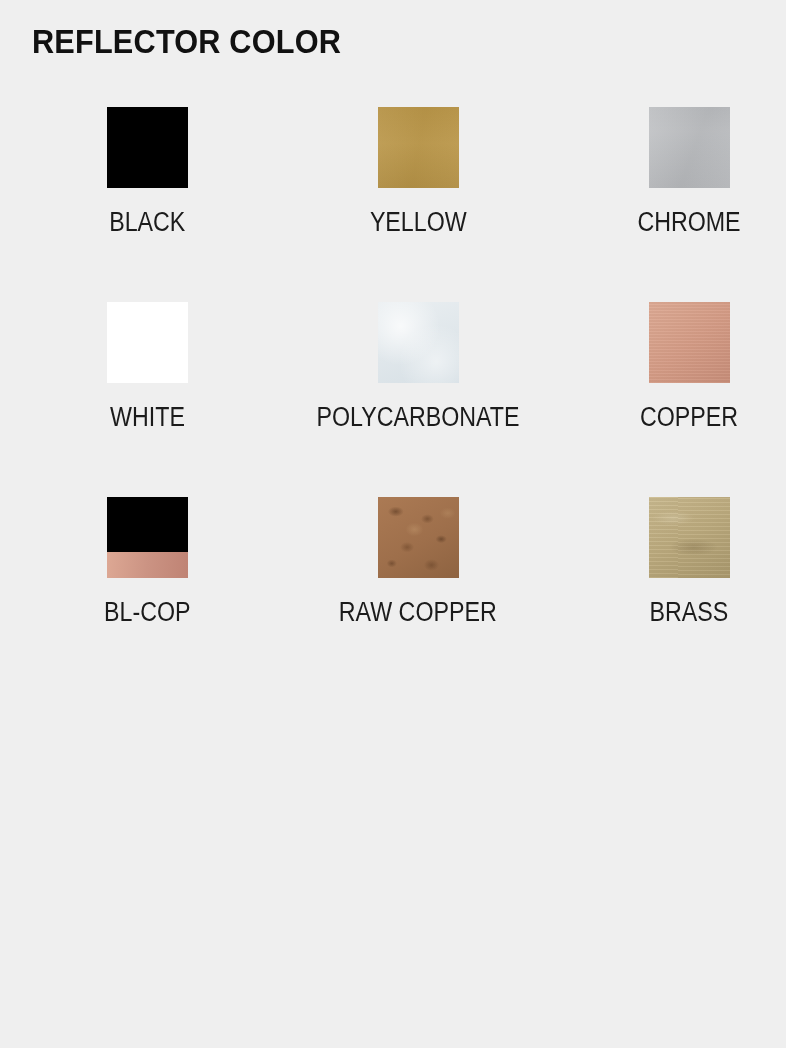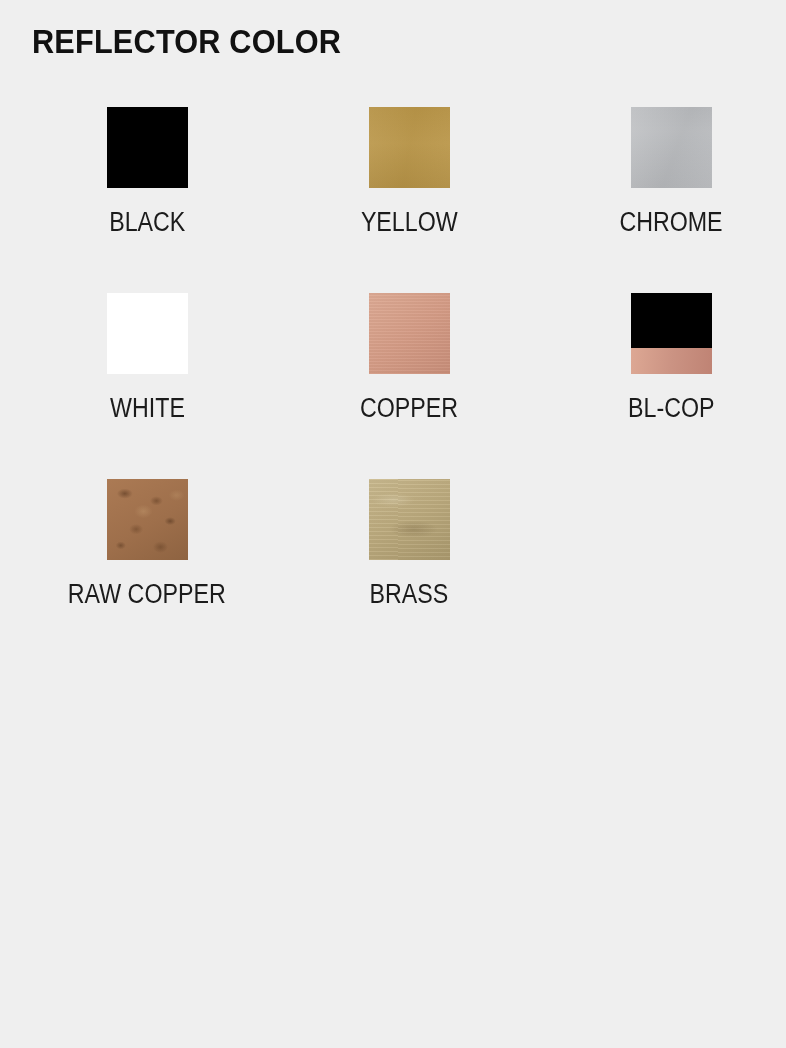--- a/index.html
+++ b/index.html
@@ -42,20 +42,21 @@
   
   .swatch-grid {
     position: absolute;
     left: 0;
     top: 96px;
     width: 752px;
     display: grid;
     grid-template-columns: repeat(3, 1fr);
     row-gap: 0px;
     column-gap: 0px;
+    gap: 9px;
   }
 
   .cell {
     width: 262px;
     height: 186px;
     display: flex;
     flex-direction: column;
     align-items: center;
     box-sizing: border-box;
   }
@@ -235,20 +236,24 @@
     <div class="cell">
       <div class="swatch sw-chrome"></div>
       <div class="label">CHROME</div>
     </div>
 
     <div class="cell">
       <div class="swatch sw-white"></div>
       <div class="label">WHITE</div>
     </div>
 
+    <div class="cell">
+      <div class="swatch sw-poly"></div>
+      <div class="label">POLYCARBONATE</div>
+    </div>
 
 
     <div class="cell">
       <div class="swatch sw-copper"></div>
       <div class="label">COPPER</div>
     </div>
 
     <div class="cell">
       <div class="swatch sw-blcop">
         <div class="half-top"></div>

